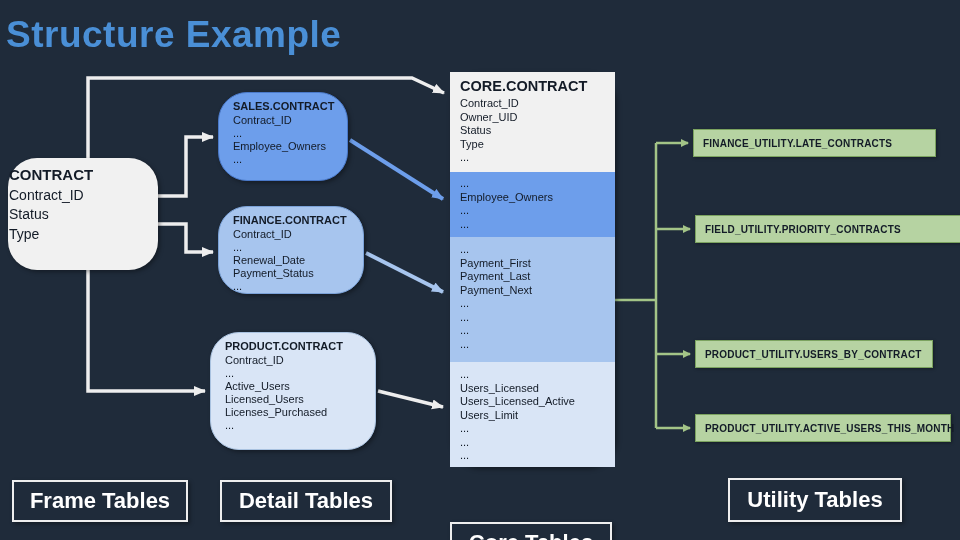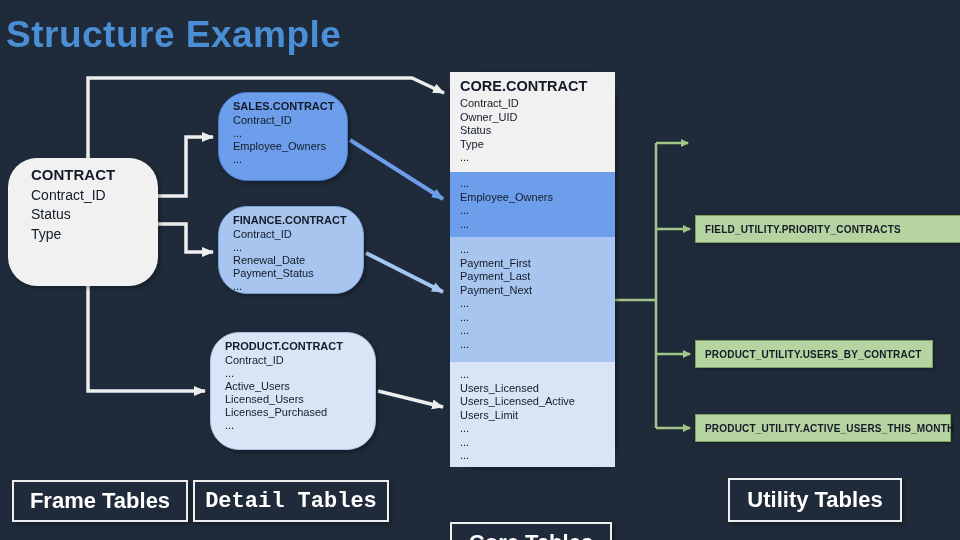--- a/index.html
+++ b/index.html
@@ -24,22 +24,22 @@
   .conn-green { stroke: var(--green-line); stroke-width: 2.5; fill: none; }
   .mk-white { fill: var(--line-white); }
   .mk-bmid  { fill: var(--blue-mid); }
   .mk-blight{ fill: var(--blue-light); }
   .mk-green { fill: var(--green-line); }
 
   .tbox { position: absolute; color: var(--text-dark, #131b27); border-radius: 29px; }
   .fields { white-space: pre-line; }
 
   .frame-box {
-    left: 8px; top: 158px; width: 150px; height: 128px;
-    background: var(--box-white); padding: 8px 23px;
+    left: 8px; top: 158px; width: 150px; height: 112px;
+    background: var(--box-white); padding: 8px 1px;
     box-shadow: 2px 2px 4px rgba(0,0,0,.35);
   }
   .frame-box .tname { font-size: 15px; font-weight: 700; margin-bottom: 3px; }
   .frame-box .fields { font-size: 14px; line-height: 1.38; }
 
   .detail { padding: 7px 14px; box-shadow: 2px 2px 4px rgba(0,0,0,.35); }
   .detail .tname { font-size: 11px; font-weight: 700; margin-bottom: 2px; }
   .detail .fields { font-size: 11px; line-height: 13px; }
   .detail-sales   { left: 218px; top: 92px;  width: 130px; height: 89px;  background: var(--blue-mid);   border: 1px solid #4a79c9; }
   .detail-finance { left: 218px; top: 206px; width: 146px; height: 88px;  background: var(--blue-light); border: 1px solid #7ba2d8; }
@@ -68,21 +68,21 @@
   .util-4 { left: 695px; top: 414px; width: 256px; }
 
   .legend {
     position: absolute; height: 42px;
     border: 2px solid var(--line-white); color: var(--text-light, #fff);
     font-size: 22px; font-weight: 700;
     display: flex; align-items: center; justify-content: center;
     box-shadow: 2px 2px 4px rgba(0,0,0,.35);
   }
   .legend-frame   { left: 12px;  top: 480px; width: 176px; }
-  .legend-detail  { left: 193px; top: 480px; width: 196px; font-family: Liberation Mono, monospace; }
+  .legend-detail  { left: 220px; top: 480px; width: 172px; }
   .legend-core    { left: 450px; top: 480px; width: 162px; margin-top: 42px; }
   .legend-utility { left: 728px; top: 478px; width: 174px; height: 44px; }
 </style>
 </head>
 <body>
 
 <div class="canvas">
 
   <div class="title">Structure Example</div>
 
@@ -180,20 +180,21 @@
       <div class="fields">...
 Users_Licensed
 Users_Licensed_Active
 Users_Limit
 ...
 ...
 ...</div>
     </div>
   </div>
 
+  <div class="util util-1">FINANCE_UTILITY.LATE_CONTRACTS</div>
   <div class="util util-2">FIELD_UTILITY.PRIORITY_CONTRACTS</div>
   <div class="util util-4">PRODUCT_UTILITY.ACTIVE_USERS_THIS_MONTH</div>
   <div class="util util-3">PRODUCT_UTILITY.USERS_BY_CONTRACT</div>
 
   <div class="legend legend-frame">Frame Tables</div>
   <div class="legend legend-detail">Detail Tables</div>
   <div class="legend legend-core">Core Tables</div>
   <div class="legend legend-utility">Utility Tables</div>
 
 </div>

